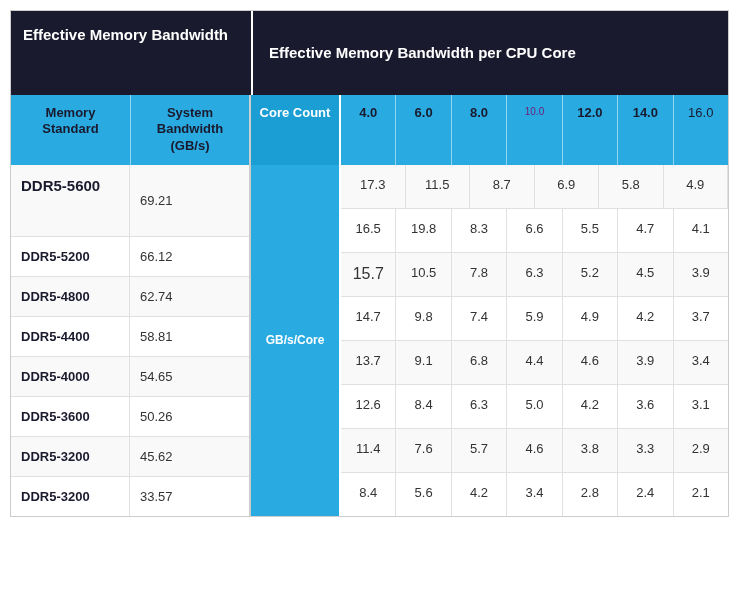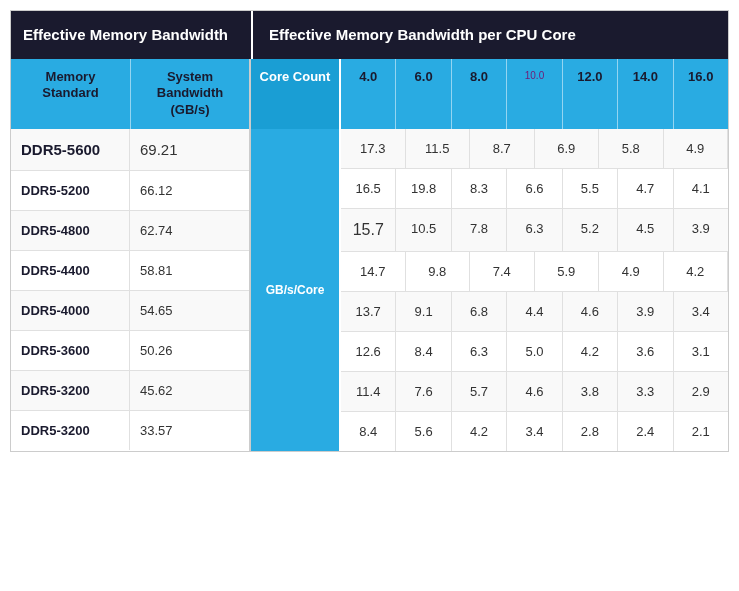--- a/index.html
+++ b/index.html
@@ -30,21 +30,21 @@
       min-width: 240px;
       padding: 14px 12px;
       line-height: 1.3;
     }
     .header-right {
       background: #1a1a2e;
       color: #fff;
       font-size: 15px;
       font-weight: bold;
       flex: 1;
-      padding: 14px 16px;
+      padding: 32px 16px;
       border-left: 2px solid #fff;
       line-height: 1.3;
     }
   </style>
 </head>
 <body>
 
 <div class="table-container">
 
   <div class="header-row">
@@ -67,31 +67,31 @@
       <span>Core Count</span>
     </div>
     <div style="flex:1;display:flex;">
 
     <div style="flex: 1 1 0%; padding: 10px 4px; font-size: 13px; font-weight: bold; color: rgb(26, 26, 46); text-align: center; border-right: 1px solid rgba(255, 255, 255, 0.5); line-height: 1.3;">4.0</div>
         <div style="flex: 1 1 0%; padding: 10px 4px; font-size: 13px; font-weight: bold; color: rgb(26, 26, 46); text-align: center; border-right: 1px solid rgba(255, 255, 255, 0.5); line-height: 1.3;">6.0</div>
         <div style="flex: 1 1 0%; padding: 10px 4px; font-size: 13px; font-weight: bold; color: rgb(26, 26, 46); text-align: center; border-right: 1px solid rgba(255, 255, 255, 0.5); line-height: 1.3;">8.0</div>
         <div style="flex: 1 1 0%; padding: 10px 4px; font-size: 10px; font-weight: normal; color: #701a75; text-align: center; border-right: 1px solid rgba(255, 255, 255, 0.5); line-height: 1.3;">10.0</div>
         <div style="flex: 1 1 0%; padding: 10px 4px; font-size: 13px; font-weight: bold; color: rgb(26, 26, 46); text-align: center; border-right: 1px solid rgba(255, 255, 255, 0.5); line-height: 1.3;">12.0</div>
         <div style="flex: 1 1 0%; padding: 10px 4px; font-size: 13px; font-weight: bold; color: rgb(26, 26, 46); text-align: center; border-right: 1px solid rgba(255, 255, 255, 0.5); line-height: 1.3;">14.0</div>
-        <div style="flex: 1 1 0%; padding: 10px 4px; font-size: 13px; font-weight: bold; color: rgb(26, 26, 46); text-align: center; border-right: none; line-height: 1.3;">16.0</div>
+        <div style="flex: 1 1 0%; padding: 10px 4px; font-size: 13px; font-weight: normal; color: rgb(26, 26, 46); text-align: center; border-right: none; line-height: 1.3;">16.0</div>
       </div>
   </div>
 
   <div style="display:flex;">
 
     <div style="width:240px;min-width:240px;display:flex;flex-direction:column;border-right:2px solid #ccc;">
 
     <div style="display: flex; border-bottom: 1px solid rgb(224, 224, 224); background: rgb(249, 249, 249);">
           <div style="width: 120px; padding: 12px 10px; font-size: 15px; font-weight: 600; color: rgb(26, 26, 46); border-right: 1px solid rgb(224, 224, 224);">DDR5-5600</div>
-          <div style="width: 120px; padding: 12px 10px; font-size: 15px; color: rgb(51, 51, 51);">69.21</div>
+          <div style="width: 120px; padding: 28px 10px; font-size: 13px; color: rgb(51, 51, 51);">69.21</div>
         </div>
         <div style="display: flex; border-bottom: 1px solid rgb(224, 224, 224); background: rgb(255, 255, 255);">
           <div style="width: 120px; padding: 12px 10px; font-size: 13px; font-weight: 600; color: rgb(26, 26, 46); border-right: 1px solid rgb(224, 224, 224);">DDR5-5200</div>
           <div style="width: 120px; padding: 12px 10px; font-size: 13px; color: rgb(51, 51, 51);">66.12</div>
         </div>
         <div style="display: flex; border-bottom: 1px solid rgb(224, 224, 224); background: rgb(249, 249, 249);">
           <div style="width: 120px; padding: 12px 10px; font-size: 13px; font-weight: 600; color: rgb(26, 26, 46); border-right: 1px solid rgb(224, 224, 224);">DDR5-4800</div>
           <div style="width: 120px; padding: 12px 10px; font-size: 13px; color: rgb(51, 51, 51);">62.74</div>
         </div>
         <div style="display: flex; border-bottom: 1px solid rgb(224, 224, 224); background: rgb(255, 255, 255);">
@@ -148,20 +148,21 @@
           <div style="flex: 1 1 0%; padding: 12px 4px; font-size: 13px; color: rgb(51, 51, 51); text-align: center; border-right: 1px solid rgb(224, 224, 224);">4.5</div>
           <div style="flex: 1 1 0%; padding: 12px 4px; font-size: 13px; color: rgb(51, 51, 51); text-align: center; border-right: none;">3.9</div>
         </div>
         <div style="display: flex; flex: 1 1 0%; border-bottom: 1px solid rgb(224, 224, 224); background: rgb(255, 255, 255);">
           <div style="flex: 1 1 0%; padding: 12px 4px; font-size: 13px; color: rgb(51, 51, 51); text-align: center; border-right: 1px solid rgb(224, 224, 224);">14.7</div>
           <div style="flex: 1 1 0%; padding: 12px 4px; font-size: 13px; color: rgb(51, 51, 51); text-align: center; border-right: 1px solid rgb(224, 224, 224);">9.8</div>
           <div style="flex: 1 1 0%; padding: 12px 4px; font-size: 13px; color: rgb(51, 51, 51); text-align: center; border-right: 1px solid rgb(224, 224, 224);">7.4</div>
           <div style="flex: 1 1 0%; padding: 12px 4px; font-size: 13px; color: rgb(51, 51, 51); text-align: center; border-right: 1px solid rgb(224, 224, 224);">5.9</div>
           <div style="flex: 1 1 0%; padding: 12px 4px; font-size: 13px; color: rgb(51, 51, 51); text-align: center; border-right: 1px solid rgb(224, 224, 224);">4.9</div>
           <div style="flex: 1 1 0%; padding: 12px 4px; font-size: 13px; color: rgb(51, 51, 51); text-align: center; border-right: 1px solid rgb(224, 224, 224);">4.2</div>
+          <div style="flex: 1 1 0%; padding: 12px 4px; font-size: 13px; color: rgb(51, 51, 51); text-align: center; border-right: none;">3.7</div>
         </div>
         <div style="display: flex; flex: 1 1 0%; border-bottom: 1px solid rgb(224, 224, 224); background: rgb(249, 249, 249);">
           <div style="flex: 1 1 0%; padding: 12px 4px; font-size: 13px; color: rgb(51, 51, 51); text-align: center; border-right: 1px solid rgb(224, 224, 224);">13.7</div>
           <div style="flex: 1 1 0%; padding: 12px 4px; font-size: 13px; color: rgb(51, 51, 51); text-align: center; border-right: 1px solid rgb(224, 224, 224);">9.1</div>
           <div style="flex: 1 1 0%; padding: 12px 4px; font-size: 13px; color: rgb(51, 51, 51); text-align: center; border-right: 1px solid rgb(224, 224, 224);">6.8</div>
           <div style="flex: 1 1 0%; padding: 12px 4px; font-size: 13px; color: rgb(51, 51, 51); text-align: center; border-right: 1px solid rgb(224, 224, 224);">4.4</div>
           <div style="flex: 1 1 0%; padding: 12px 4px; font-size: 13px; color: rgb(51, 51, 51); text-align: center; border-right: 1px solid rgb(224, 224, 224);">4.6</div>
           <div style="flex: 1 1 0%; padding: 12px 4px; font-size: 13px; color: rgb(51, 51, 51); text-align: center; border-right: 1px solid rgb(224, 224, 224);">3.9</div>
           <div style="flex: 1 1 0%; padding: 12px 4px; font-size: 13px; color: rgb(51, 51, 51); text-align: center; border-right: none;">3.4</div>
         </div>

